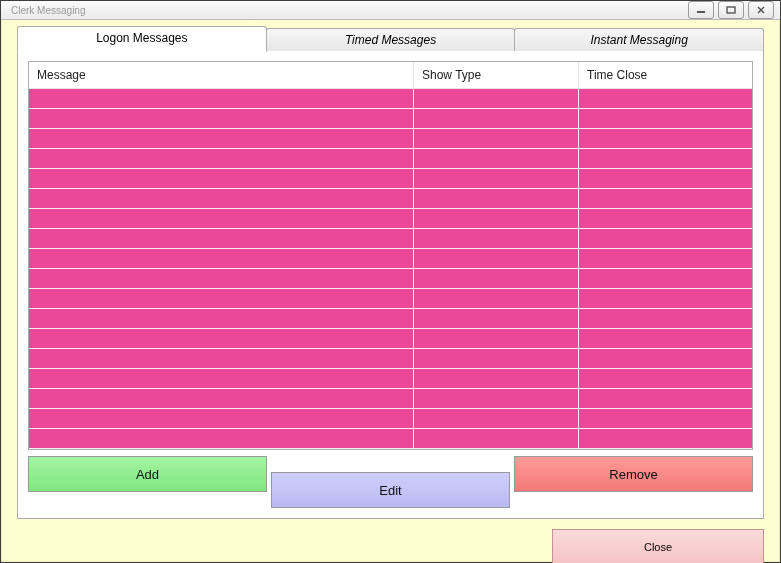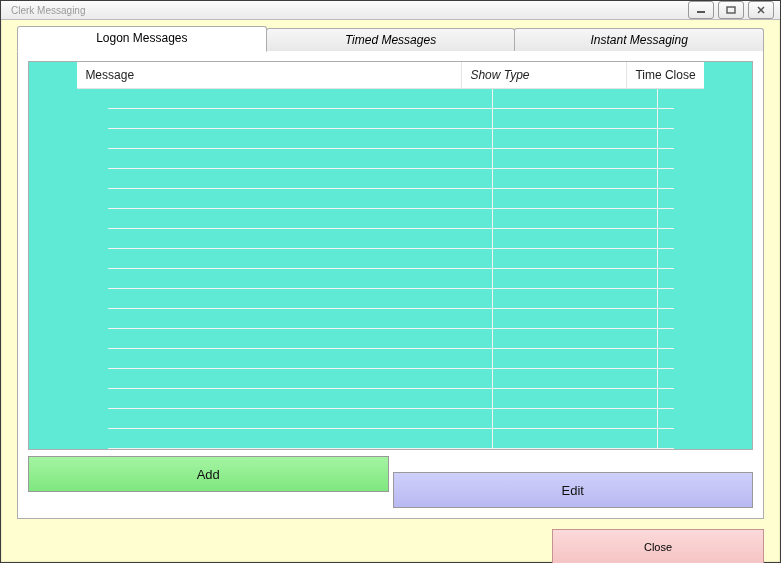--- a/index.html
+++ b/index.html
@@ -92,42 +92,41 @@
     padding: 10px;
     margin-top: -1px;
     flex: 1;
     display: flex;
     flex-direction: column;
   }
 
   .gridwrap {
     flex: 1;
     border: 1px solid #adadad;
-    background: #5eead4;
+    background: #ec4899;
     display: flex;
     flex-direction: column;
     overflow: hidden;
-    align-items: center;
   }
   .grid-header {
     display: flex;
     background: #fff;
     border-bottom: 1px solid #e4e4e4;
   }
   .gh {
     border-right: 1px solid #e4e4e4;
     padding: 6px 8px;
     font-size: 12px;
     color: #222;
     white-space: nowrap;
     overflow: hidden;
   }
   .gh:last-child { border-right: none; }
   .col-msg { flex: 0 0 385px; }
-  .col-type { flex: 0 0 165px; font-style: italic; }
+  .col-type { flex: 0 0 165px; }
   .col-range { flex: 1; }
 
   .grid-body {
     flex: 1;
     overflow: auto;
   }
   .grid-row {
     display: flex;
     height: 20px;
     border-bottom: 1px solid #f2f2f2;
@@ -316,20 +315,23 @@
           </div>
       </div>
 
       <div class="btnrow">
         <div class="action-btn btn-add">
           <span>Add</span>
         </div>
         <div class="action-btn btn-edit">
           <span>Edit</span>
         </div>
+        <div class="action-btn btn-remove">
+          <span>Remove</span>
+        </div>
       </div>
     </div>
 
     <div class="bottombar">
       <div class="close-btn">
         <span>Close</span>
       </div>
     </div>
   </div>
 </div>

